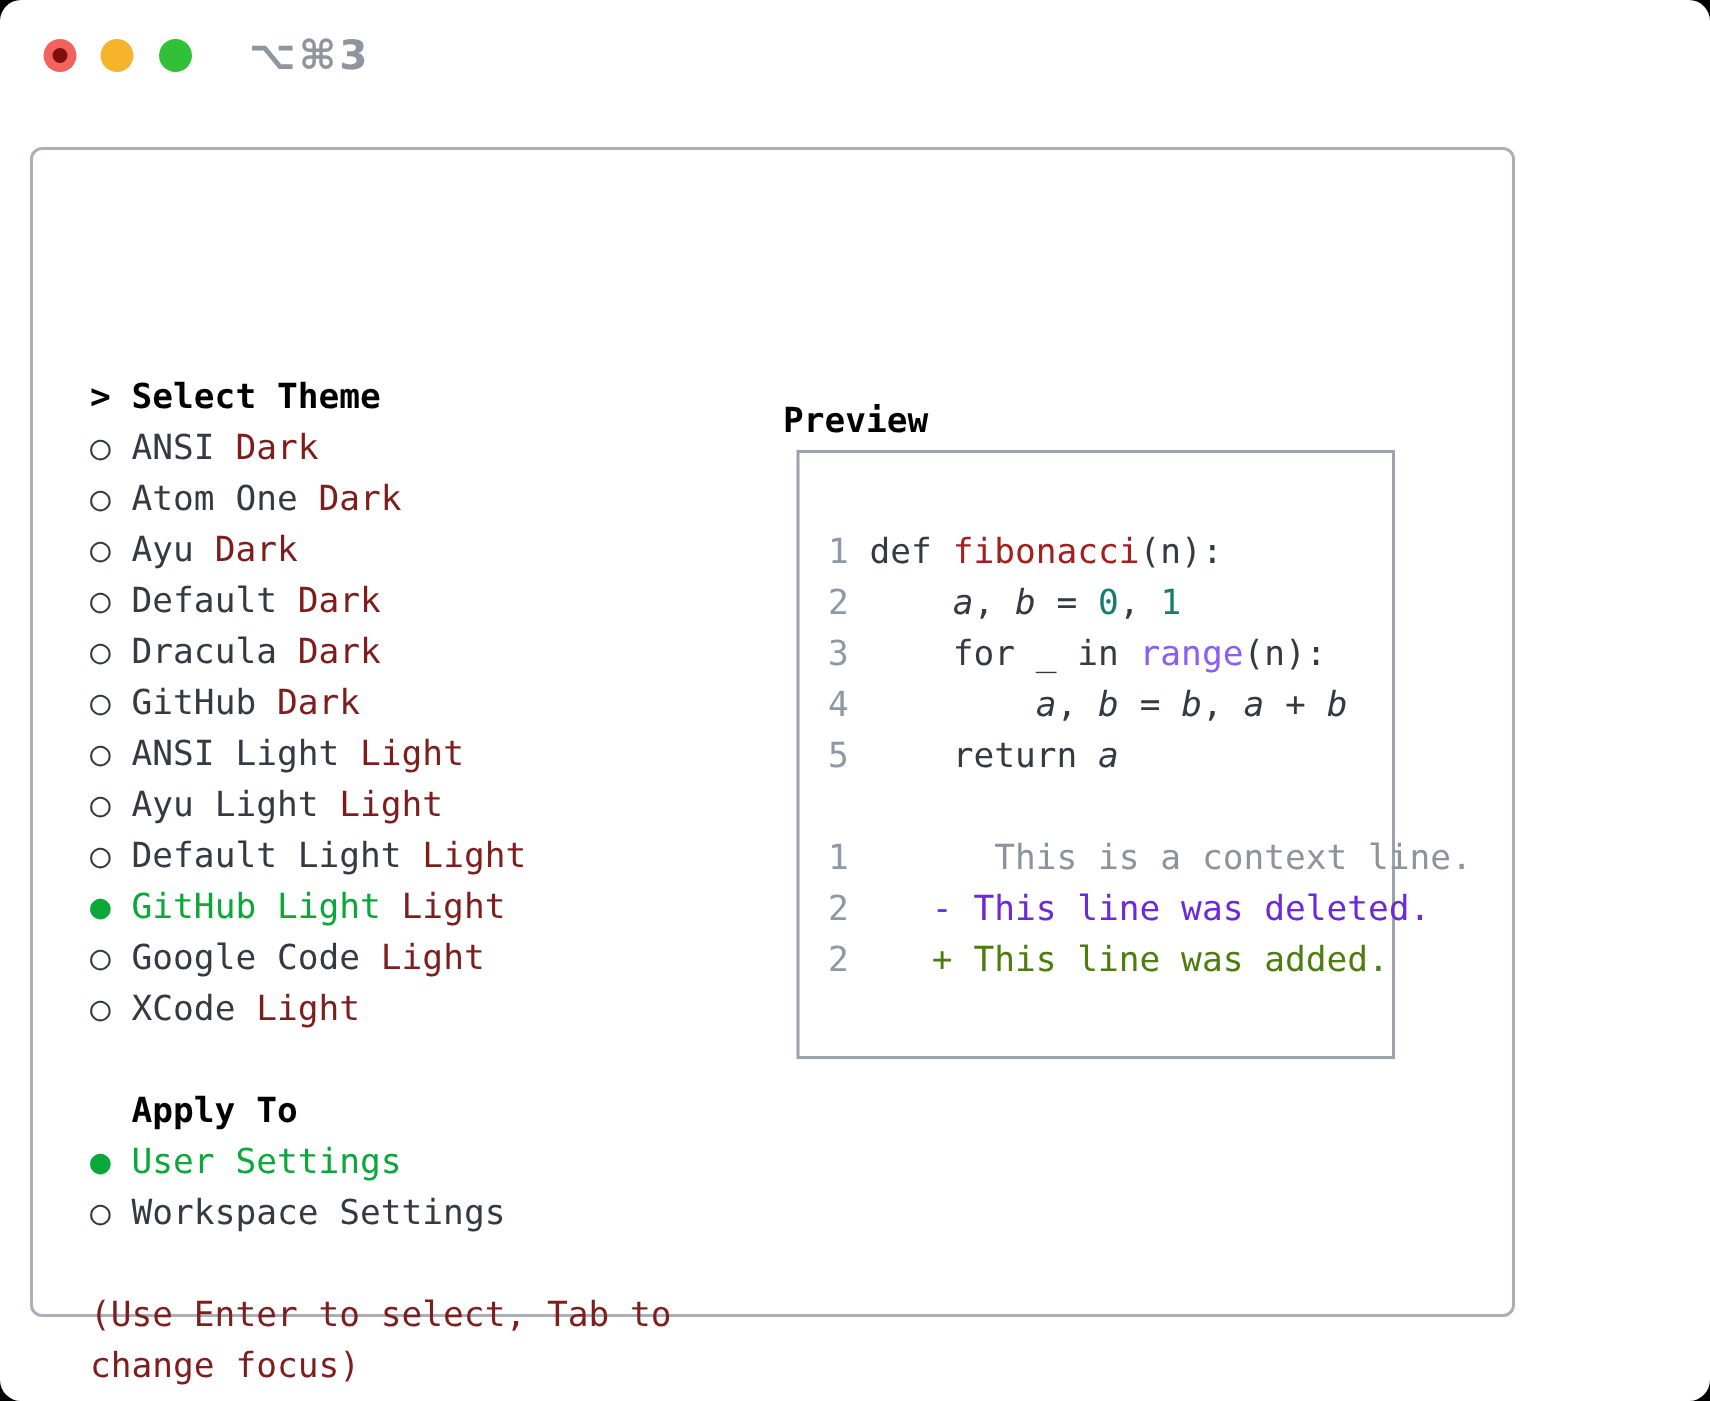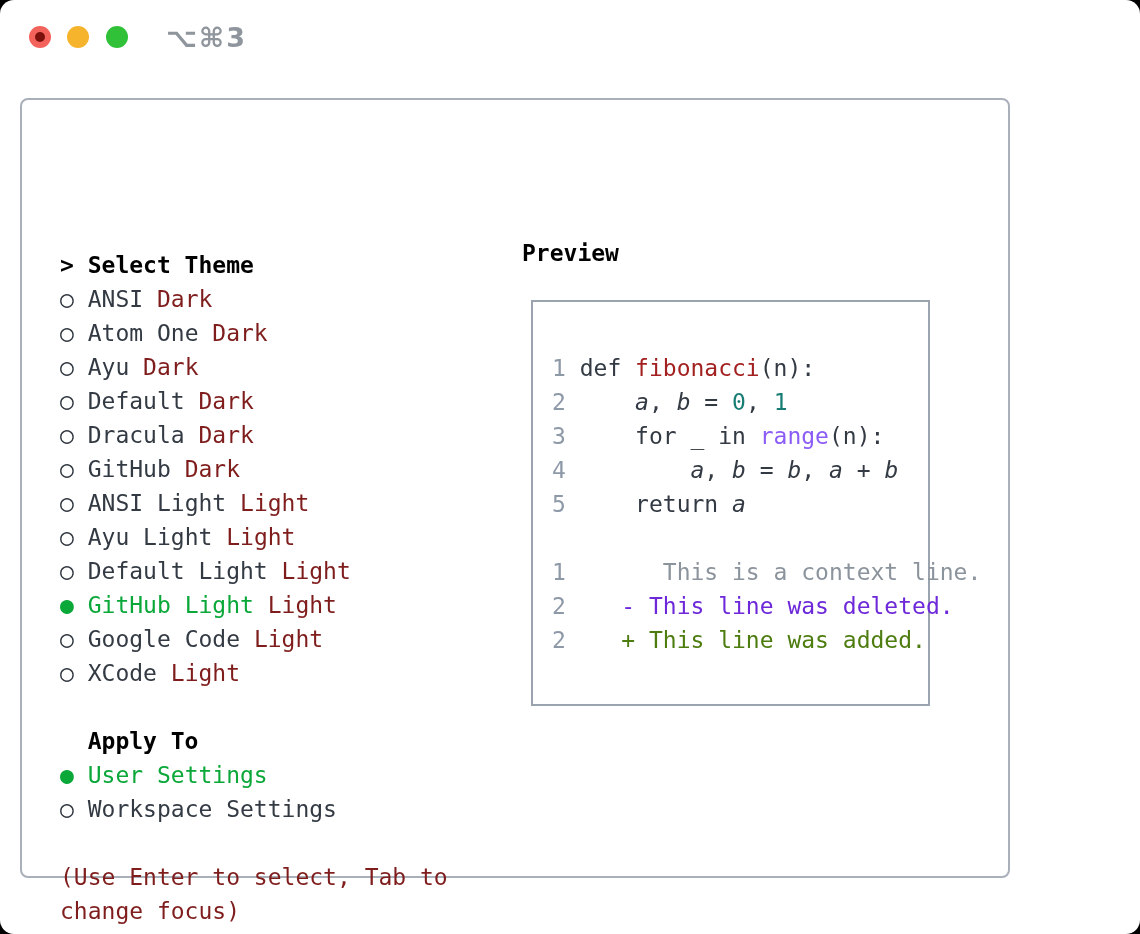--- a/index.html
+++ b/index.html
@@ -35,21 +35,21 @@
   
   .mono{font-size:23px;line-height:34px;white-space:pre;}
   .line{height:34px;white-space:pre;}
   
   .left-panel{position:absolute;left:38px;top:148px;}
   .hdr{font-weight:bold;color:#000000;}
   .fg{color:#333a43;}
   .muted{color:#7f1d1d;}
   .sel{color:#0aa739;}
   
-  .preview-title{position:absolute;left:500px;top:136px;font-weight:bold;color:#000;}
+  .preview-title{position:absolute;left:500px;top:164px;font-weight:bold;color:#000;}
   .preview-box{
     position:absolute;left:509px;top:200px;width:399px;height:406px;
     border:2px solid #9aa3ae;background:#fff;box-sizing:border-box;
   }
   .preview-pre{position:absolute;left:19px;top:49px;}
   .ln{color:#8e99a8;}
   .tok-fg{color:#333a43;}
   .tok-fn{color:#a32020;}
   .tok-num{color:#177c74;}
   .tok-bi{color:#8b5cf6;}

